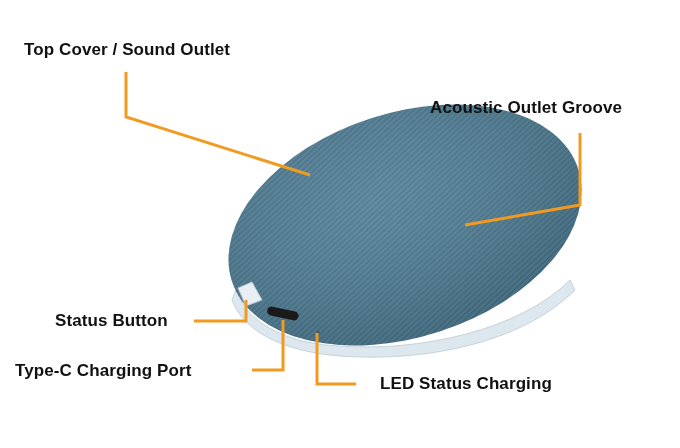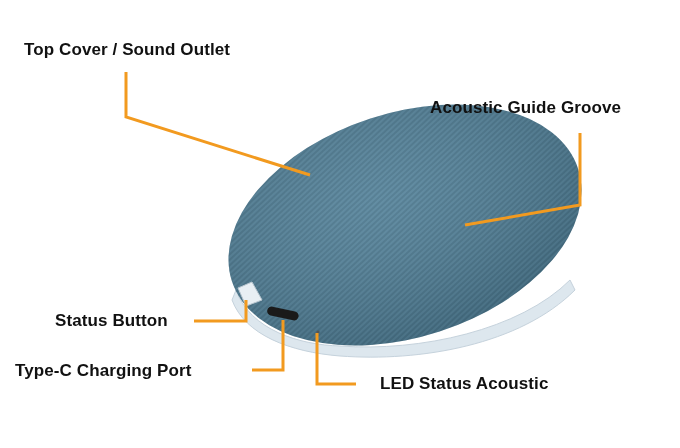--- a/index.html
+++ b/index.html
@@ -52,17 +52,17 @@
     <g stroke="#f29a1f" stroke-width="3" fill="none" stroke-linecap="butt">
       <polyline points="126,72 126,117 310,175"></polyline>
       <polyline points="580,133 580,205 465,225"></polyline>
       <polyline points="194,321 246,321 246,300"></polyline>
       <polyline points="252,370 283,370 283,320"></polyline>
       <polyline points="356,384 317,384 317,333"></polyline>
     </g>
   </svg>
 
   <div class="label" style="left:24px; top:40px;">Top Cover / Sound Outlet</div>
-  <div class="label" style="left:430px; top:98px;">Acoustic Guide Groove</div>
+  <div class="label" style="left:430px; top:98px;">Acoustic Outlet Groove</div>
   <div class="label" style="left:55px; top:311px;">Status Button</div>
   <div class="label" style="left:15px; top:361px;">Type-C Charging Port</div>
-  <div class="label" style="left:380px; top:374px;">LED Status Acoustic</div>
+  <div class="label" style="left:380px; top:374px;">LED Status Charging</div>
 </div>
 
 </body></html>

